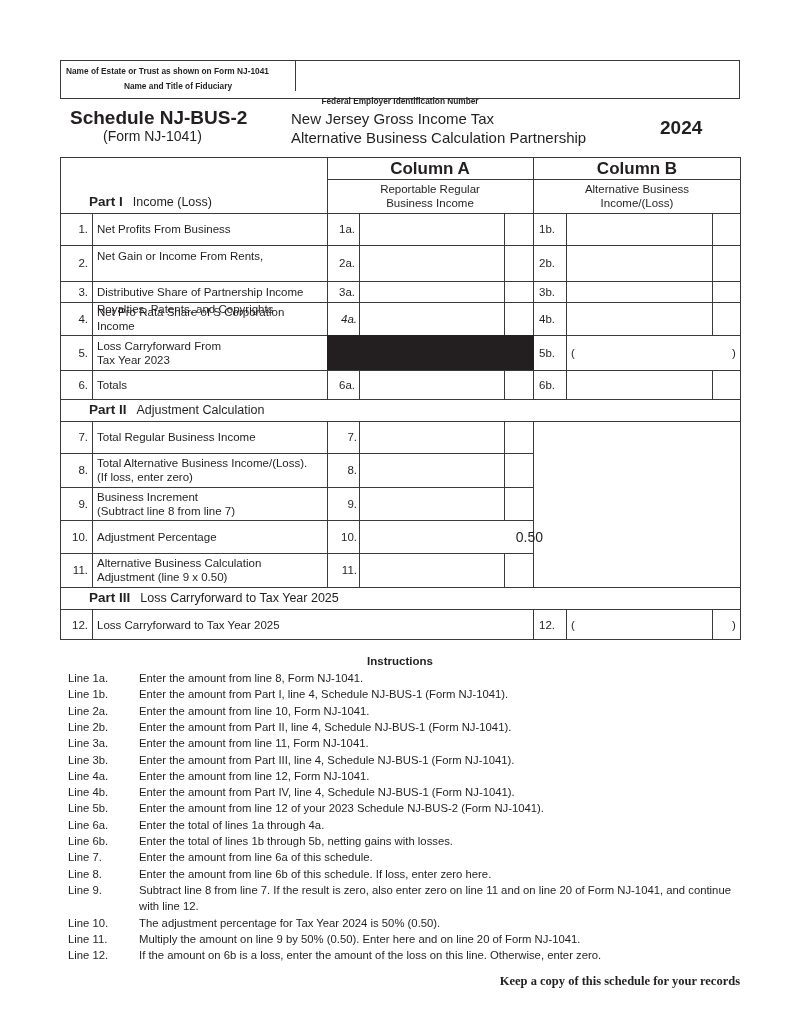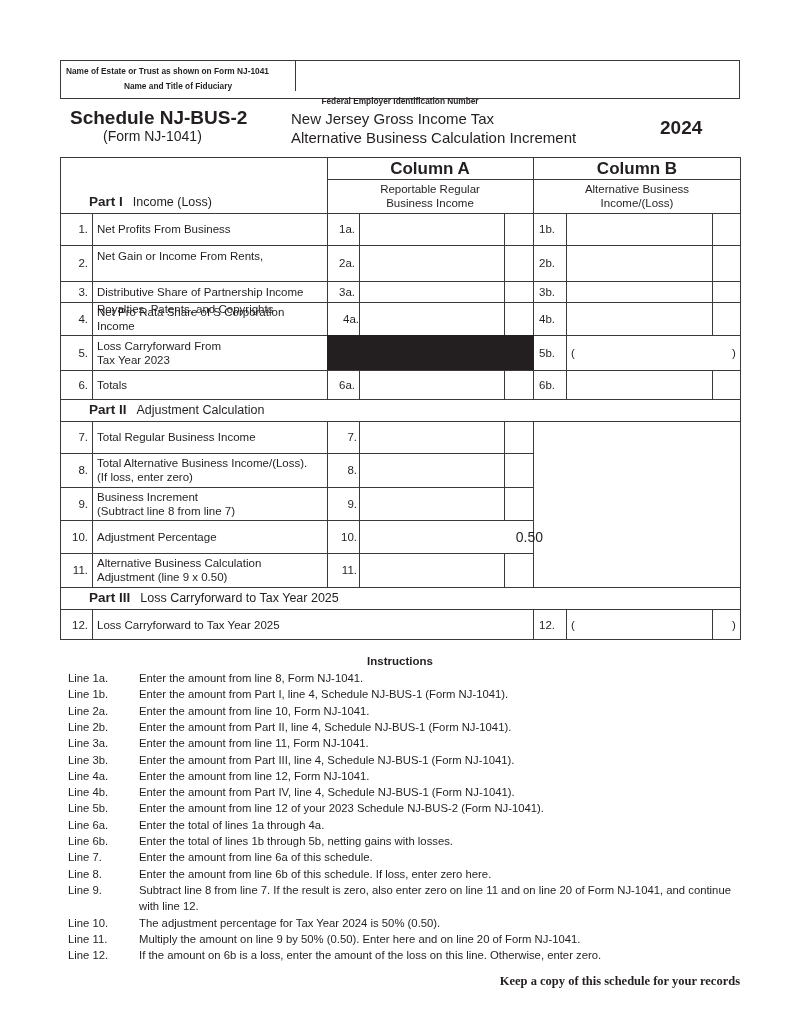--- a/index.html
+++ b/index.html
@@ -40,21 +40,21 @@
 
 <div class="abs idbox">
   <div class="idcell c1"><span>Name of Estate or Trust as shown on Form NJ-1041</span></div>
   <div class="idcell c2"><span>Name and Title of Fiduciary</span></div>
   <div class="idcell c3"><span>Federal Employer Identification Number</span></div>
 </div>
 
 <div class="abs title-main">Schedule NJ-BUS-2</div>
 <div class="abs title-sub">(Form NJ-1041)</div>
 <div class="abs subtitle1">New Jersey Gross Income Tax</div>
-<div class="abs subtitle2">Alternative Business Calculation Increment</div>
+<div class="abs subtitle2">Alternative Business Calculation Partnership</div>
 <div class="abs year">2024</div>
 
 <div class="abs tbl"></div>
 <div id="grid">
     <div class="ln h" style="left: 327px; top: 179px; width: 414px;"></div>
     <div class="ln v" style="left: 327px; top: 157px; height: 242px;"></div>
     <div class="ln v" style="left: 533px; top: 157px; height: 242px;"></div>
     <div class="ln h" style="left: 60px; top: 213px; width: 681px;"></div>
     <div class="ln h" style="left: 60px; top: 245px; width: 681px;"></div>
     <div class="ln h" style="left: 60px; top: 281px; width: 681px;"></div>
@@ -128,21 +128,21 @@
       <div class="t" style="left:339px;width:20px;text-align:left;top:284.5px;">3a.</div>
       <div class="input-cell" style="left:360px;top:282px;width:143px;height:19px;"></div>
       <div class="input-cell" style="left:505px;top:282px;width:27px;height:19px;"></div>
       <div class="t" style="left:539px;top:284.5px;">3b.</div>
       <div class="input-cell" style="left:567px;top:282px;width:144px;height:19px;"></div>
     </div>
     <div>
       <div class="t num" style="left:64px;top:311.5px;">4.</div>
       <div class="t" style="left:97px;top:304.5px;">Net Pro Rata Share of S Corporation</div>
       <div class="t" style="left:97px;top:318.5px;">Income</div>
-      <div class="t" style="left:339px;width:20px;text-align:right;top:311.5px;">4a.</div>
+      <div class="t" style="left:339px;width:20px;text-align:center;top:311.5px;font-style:italic;">4a.</div>
       <div class="input-cell" style="left:360px;top:303px;width:143px;height:31px;"></div>
       <div class="input-cell" style="left:505px;top:303px;width:27px;height:31px;"></div>
       <div class="t" style="left:539px;top:311.5px;">4b.</div>
       <div class="input-cell" style="left:567px;top:303px;width:144px;height:31px;"></div>
     </div>
     <div>
       <div class="t num" style="left:64px;top:345.5px;">5.</div>
       <div class="t" style="left:97px;top:338.5px;">Loss Carryforward From</div>
       <div class="t" style="left:97px;top:352.5px;">Tax Year 2023</div>
       <div class="t" style="left:539px;top:345.5px;">5b.</div>

